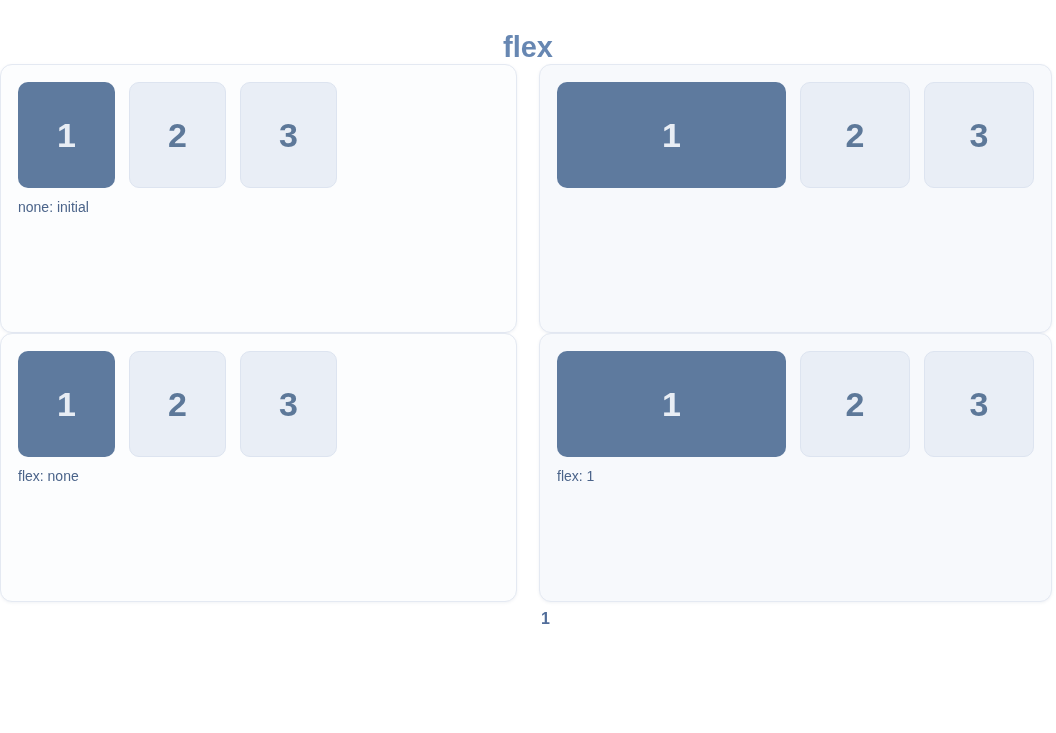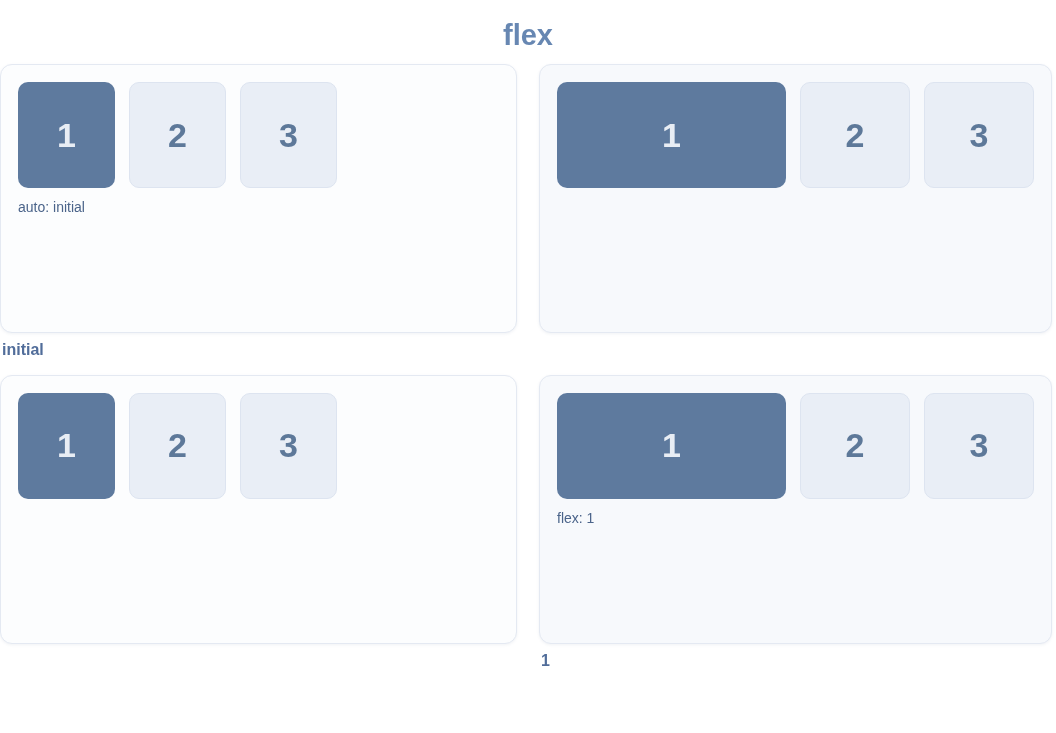--- a/index.html
+++ b/index.html
@@ -9,21 +9,21 @@
     background: #ffffff;
     font-family: "Liberation Sans", sans-serif;
     overflow: hidden;
   }
   .page { width: 1056px; }
 
   .header {
     height: 64px;
     display: flex;
     justify-content: center;
-    align-items: center;
+    align-items: flex-end;
     padding-top: 8px;
     box-sizing: border-box;
   }
   .title {
     margin: 0;
     font-size: 29px;
     font-weight: 700;
     line-height: 1.1;
     color: var(--title-color, #6787b2);
   }
@@ -96,42 +96,42 @@
 
   <main class="grid">
 
     <section class="panel">
       <div class="card fixed">
         <div class="boxes">
           <div class="box active">1</div>
           <div class="box">2</div>
           <div class="box">3</div>
         </div>
-        <div class="flex-label">auto: initial</div>
+        <div class="flex-label">none: initial</div>
       </div>
-      <div class="caption">initial</div>
     </section>
 
     <section class="panel">
       <div class="card grow tinted">
         <div class="boxes">
           <div class="box active">1</div>
           <div class="box">2</div>
           <div class="box">3</div>
         </div>
       </div>
     </section>
 
     <section class="panel">
       <div class="card fixed">
         <div class="boxes">
           <div class="box active">1</div>
           <div class="box">2</div>
           <div class="box">3</div>
         </div>
+        <div class="flex-label">flex: none</div>
       </div>
     </section>
 
     <section class="panel">
       <div class="card grow tinted">
         <div class="boxes">
           <div class="box active">1</div>
           <div class="box">2</div>
           <div class="box">3</div>
         </div>

